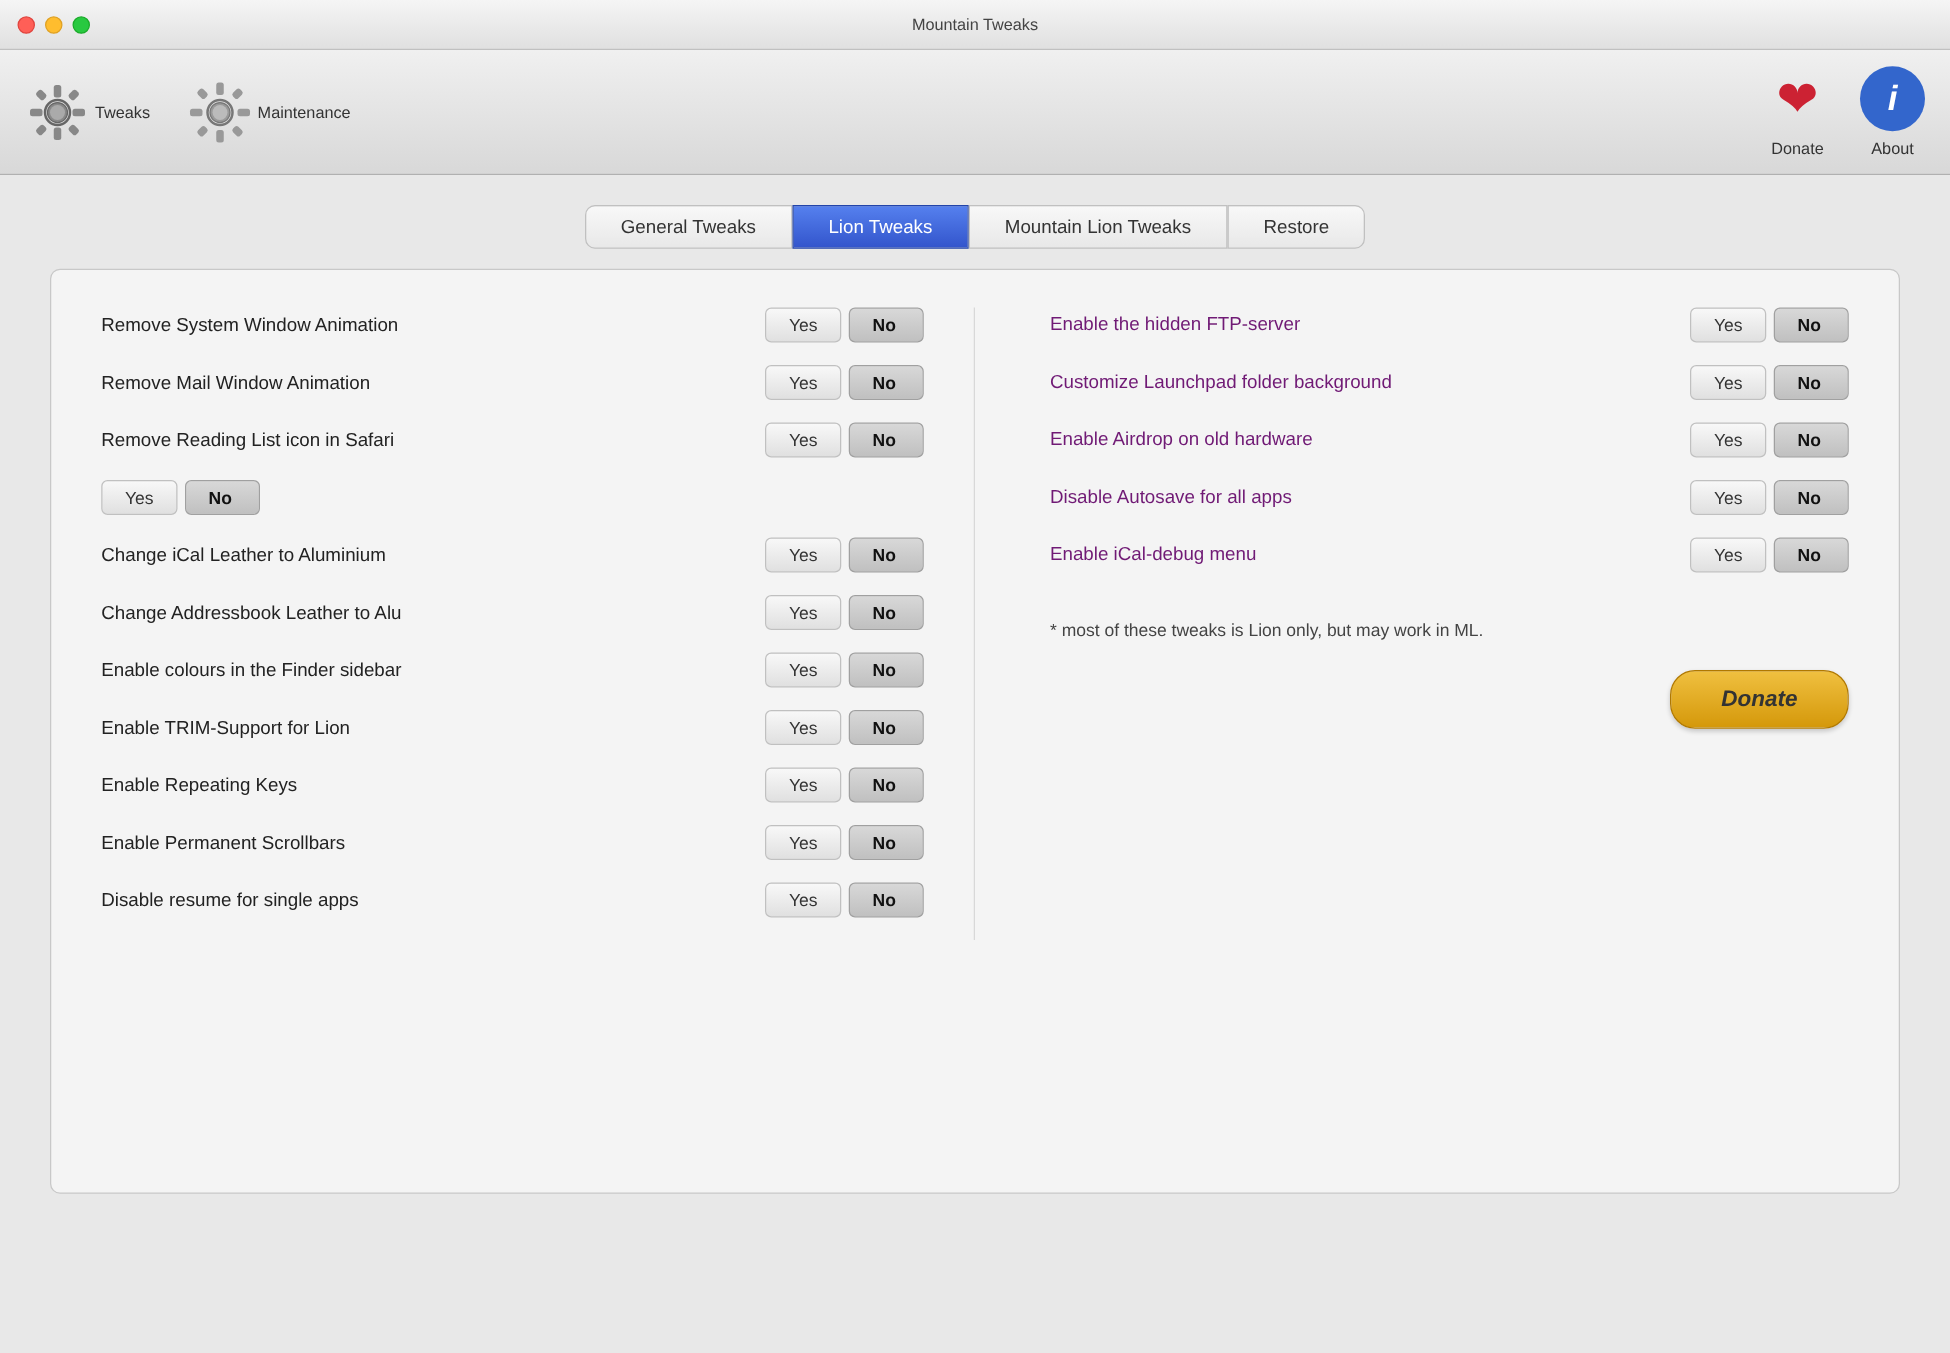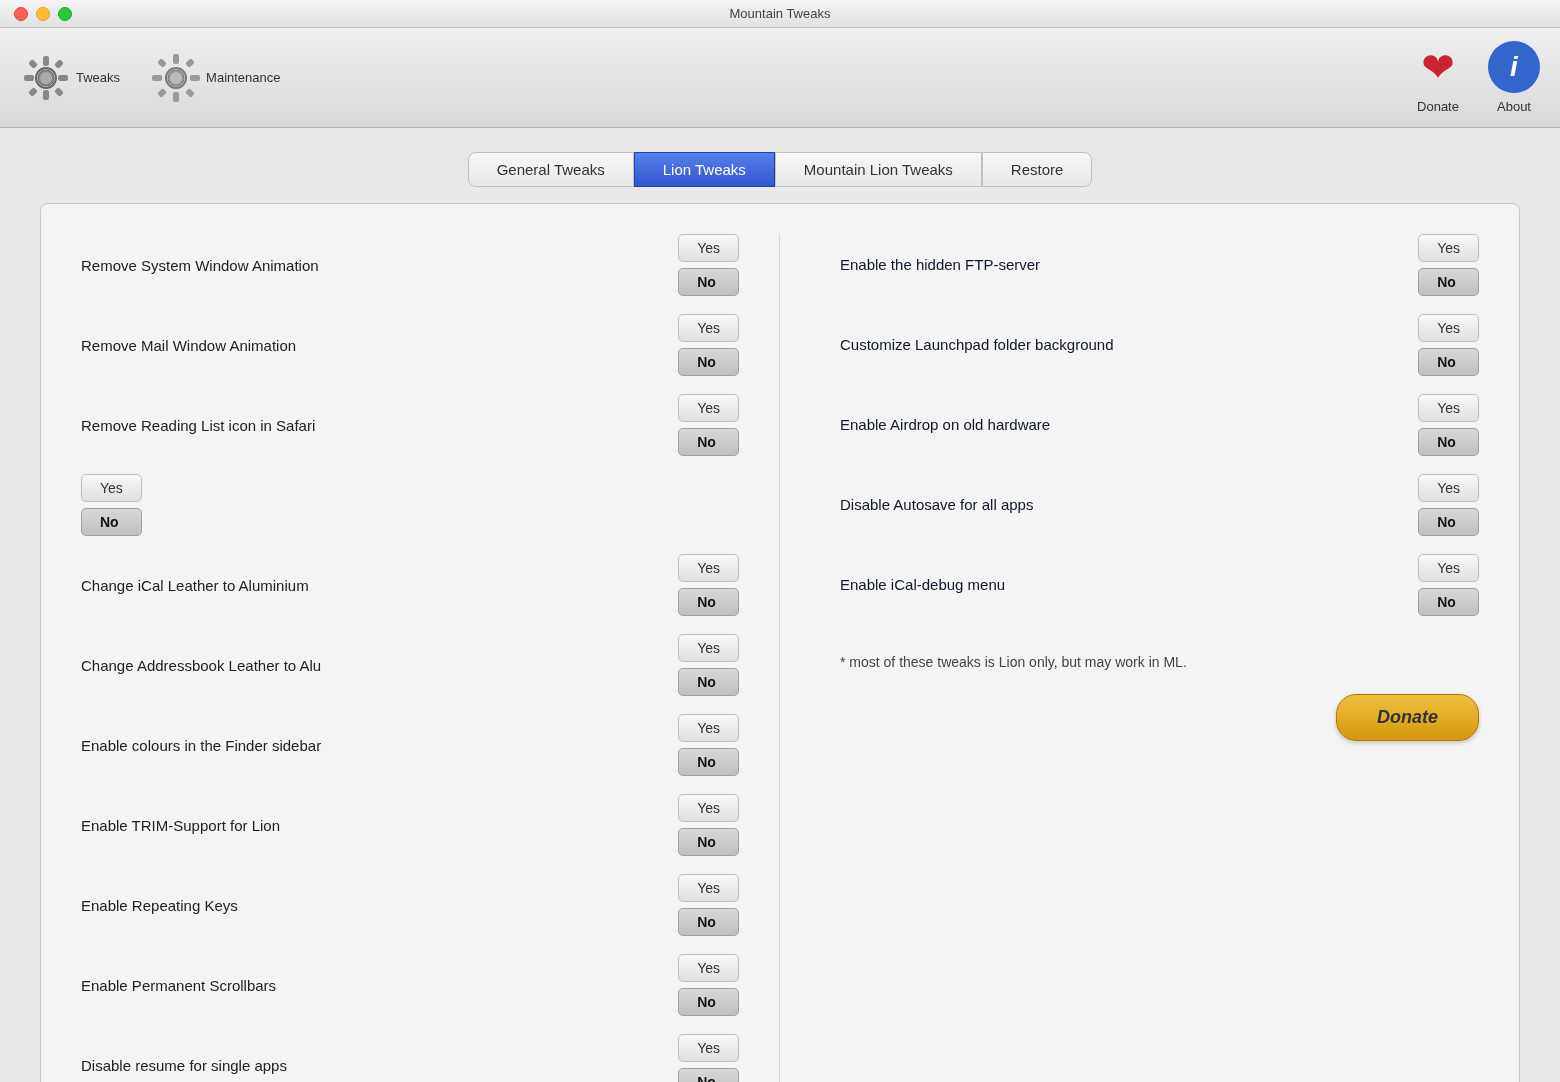--- a/index.html
+++ b/index.html
@@ -10,21 +10,21 @@
       width: 1560px;
       height: 1082px;
       overflow: hidden;
       position: relative;
     }
 
     
     .title-bar {
       background: linear-gradient(to bottom, #f5f5f5, #e0e0e0);
       border-bottom: 1px solid #c0c0c0;
-      height: 28px;
+      height: 40px;
       display: flex;
       align-items: center;
       justify-content: center;
       position: relative;
     }
 
     .window-controls {
       position: absolute;
       left: 14px;
       display: flex;
@@ -209,21 +209,20 @@
       font-size: 15px;
       color: #222;
       flex: 1;
       min-width: 0;
     }
 
     .btn-group {
       display: flex;
       gap: 6px;
       flex-shrink: 0;
-      flex-direction: column;
     }
 
     .yes-btn {
       padding: 5px 18px;
       font-size: 14px;
       border: 1px solid #c0c0c0;
       background: linear-gradient(to bottom, #f8f8f8, #e0e0e0);
       border-radius: 5px;
       cursor: pointer;
       color: #333;
@@ -240,21 +239,21 @@
       cursor: pointer;
       color: #111;
       font-weight: bold;
       min-width: 60px;
       text-align: left;
     }
 
     
     .tweak-label-wrap {
       font-size: 15px;
-      color: #0f172a;
+      color: #701a75;
       flex: 1;
       line-height: 1.3;
     }
 
     .footnote {
       font-size: 14px;
       color: #444;
     }
 
     

